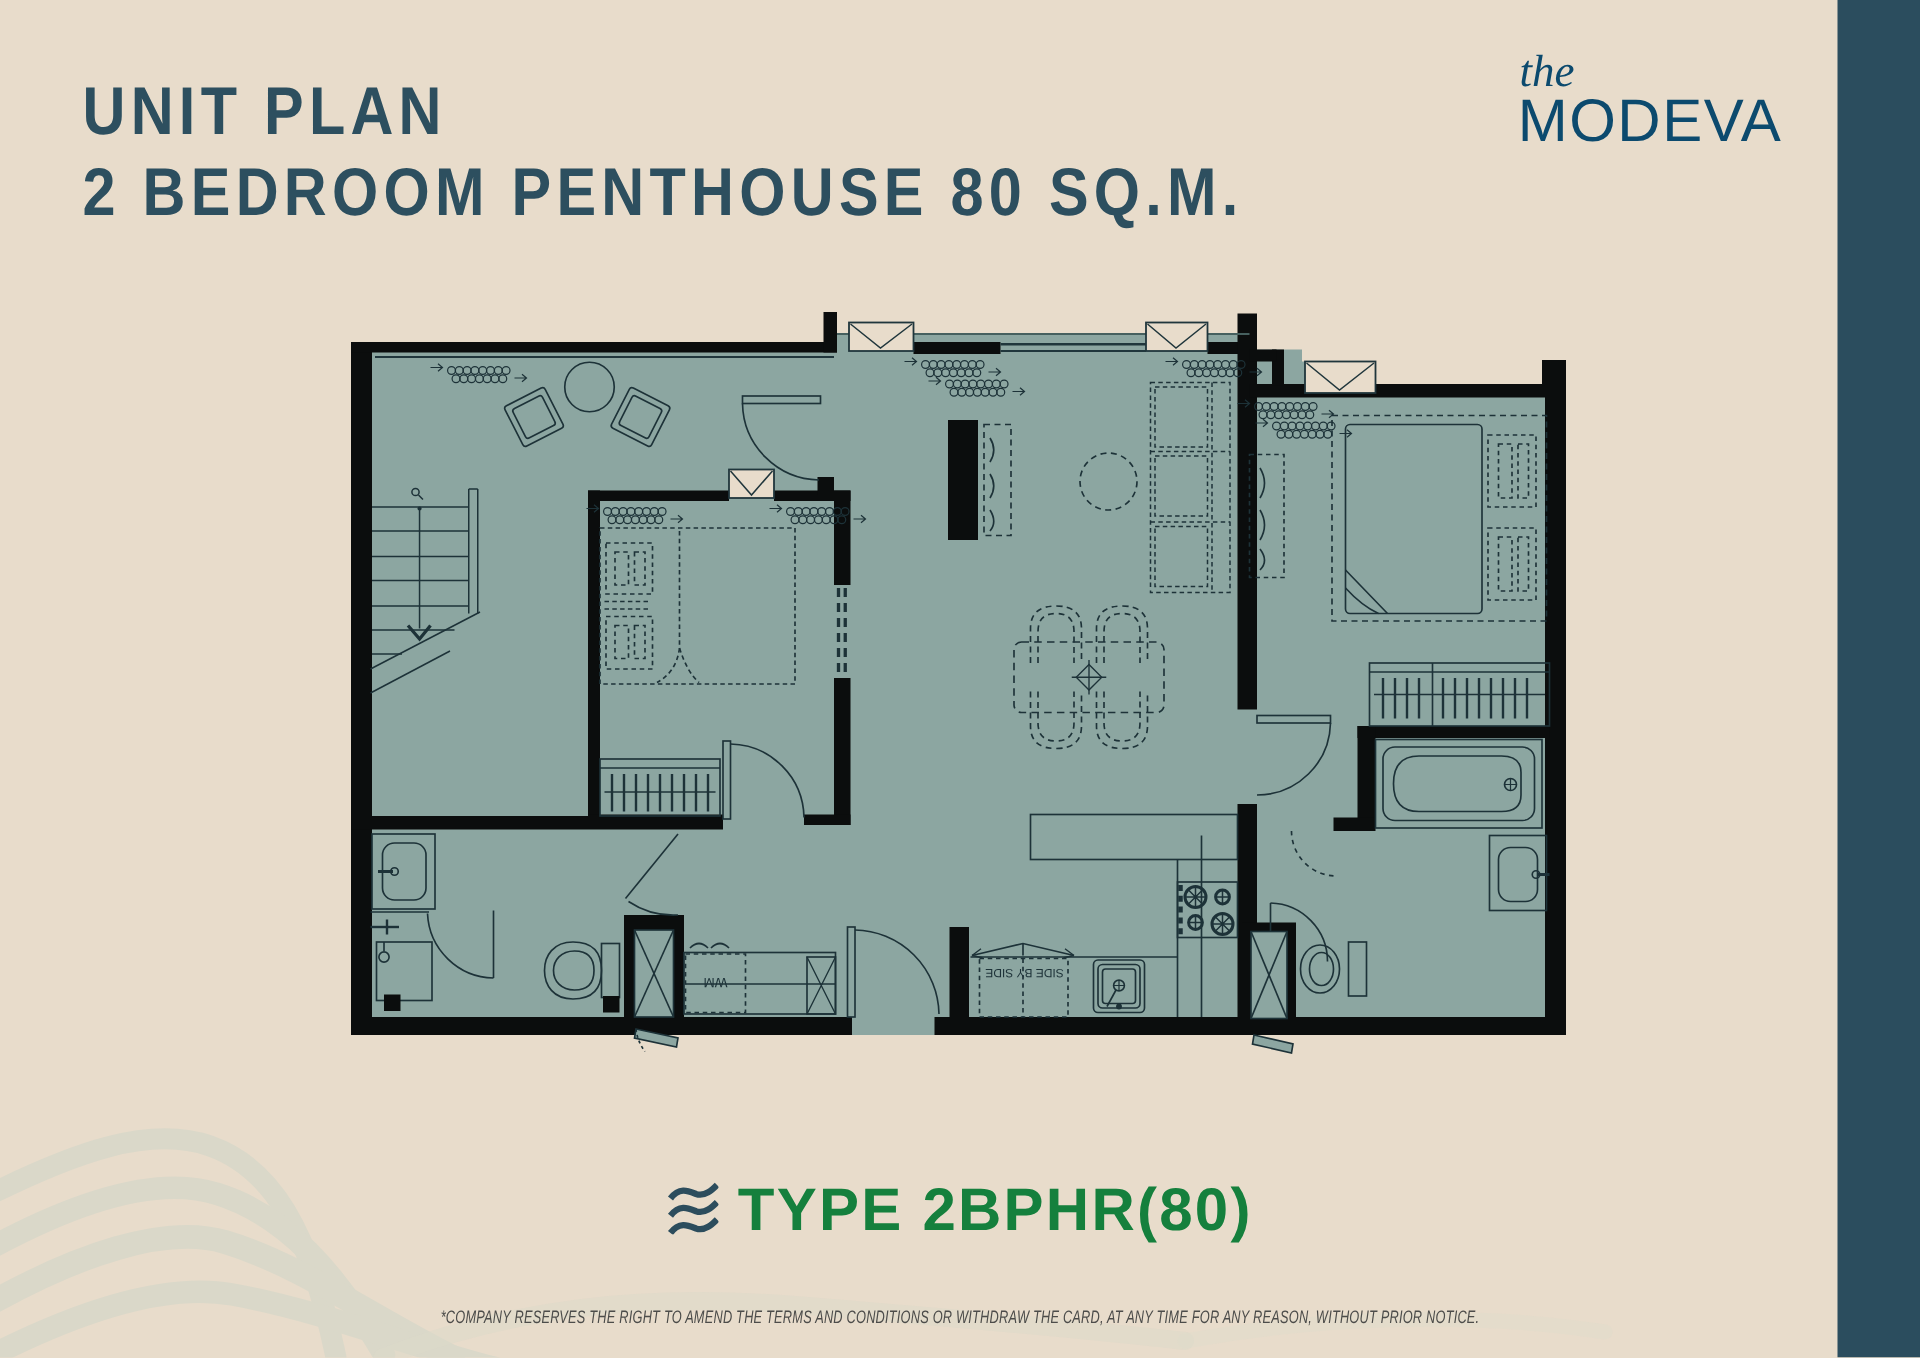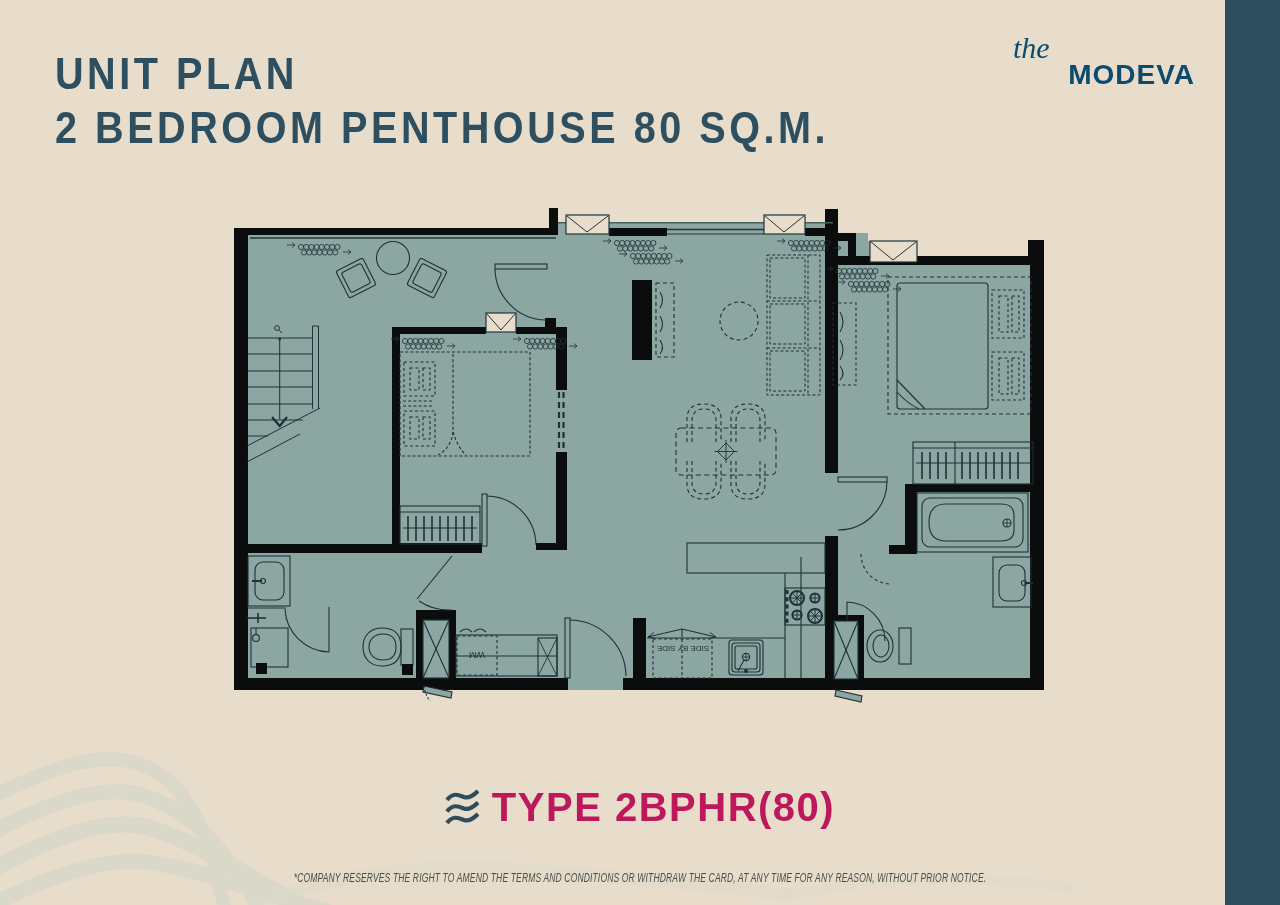--- a/index.html
+++ b/index.html
@@ -3,22 +3,22 @@
 <meta charset="utf-8">
 <style>
   html,body{margin:0;padding:0;}
   body{width:1280px;height:905px;background:#e8dccb;position:relative;overflow:hidden;
        font-family:"Liberation Sans",sans-serif;}
   .title{position:absolute;left:55px;top:51px;color:#2d4f5f;font-weight:bold;transform:scaleX(0.88);transform-origin:0 0;}
   .t1{font-size:45px;letter-spacing:4px;line-height:1.0;}
   .t2{font-size:45px;letter-spacing:4px;line-height:1.0;margin-top:9px;}
   .logo{position:absolute;left:1005px;top:34px;color:#0c4a6e;width:190px;text-align:center;}
   .logo .the{font-family:"Liberation Serif",serif;font-style:italic;font-size:30px;line-height:0.9;text-align:left;padding-left:8px;}
-  .logo .modeva{font-size:28px;letter-spacing:1px;font-weight:bold;line-height:1.0;text-align:right;}
-  .typeline{position:absolute;left:0;top:785px;width:1280px;text-align:center;color:#be185d;
+  .logo .modeva{font-size:40px;letter-spacing:1px;font-weight:normal;line-height:1.0;}
+  .typeline{position:absolute;left:0;top:785px;width:1280px;text-align:center;color:#15803d;
             font-size:40px;font-weight:bold;letter-spacing:1.5px;}
   .disclaimer{position:absolute;left:0;top:871px;width:1280px;text-align:center;color:#4c4c4a;
               font-size:12px;font-style:italic;letter-spacing:0.2px;transform:scaleX(0.71);transform-origin:50% 50%;}
   .bar{position:absolute;left:1225px;top:0;width:55px;height:905px;background:#2b4d5e;}
   svg{position:absolute;left:0;top:0;}
 </style>
 </head>
 <body>
 
 <svg width="1280" height="905" viewBox="0 0 1280 905">

